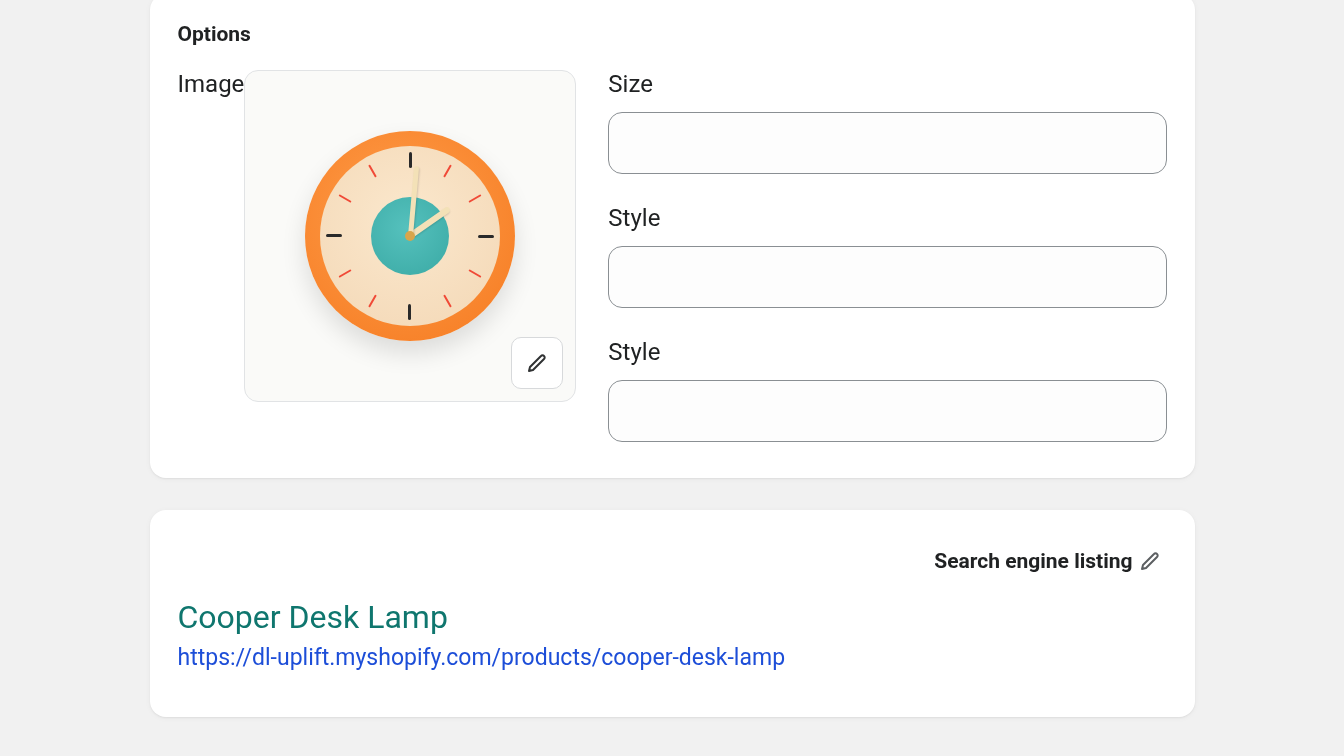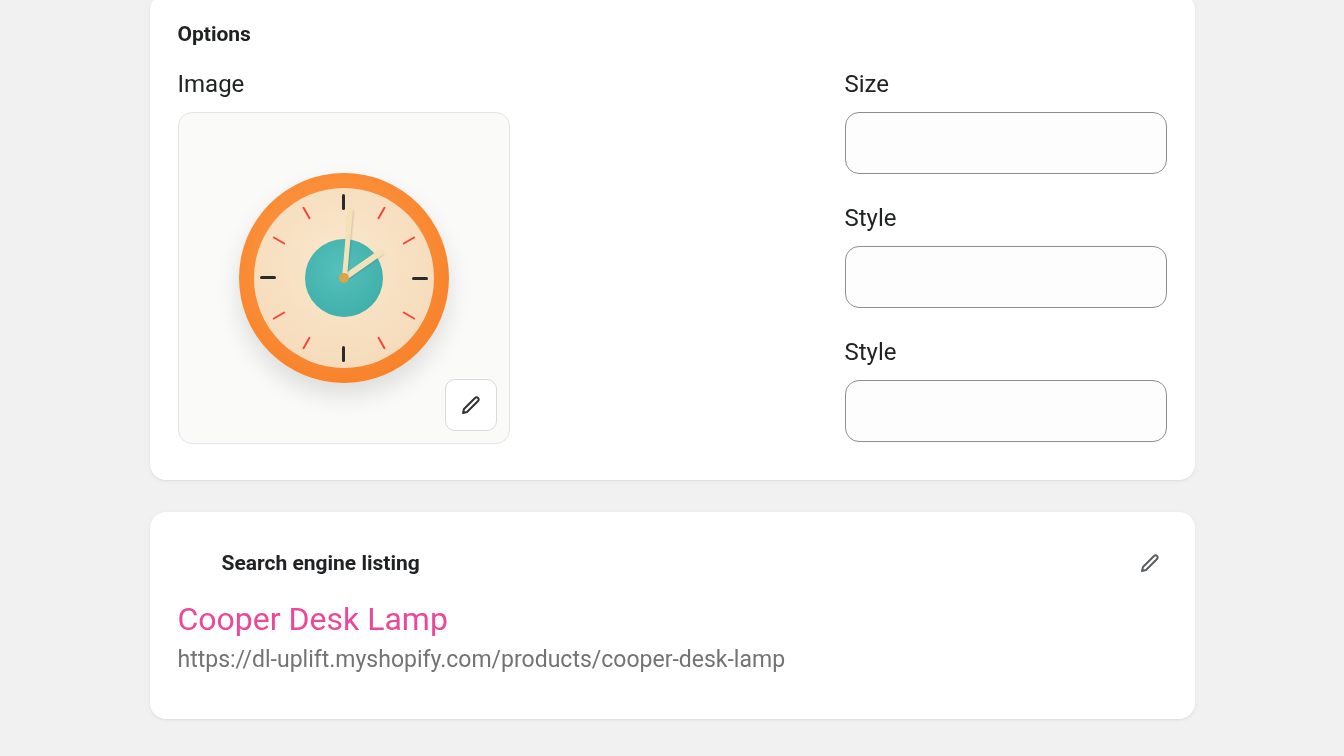--- a/index.html
+++ b/index.html
@@ -20,21 +20,21 @@
   padding: 28px 28px 36px 28px;
 }
 .card-options { margin-top: -6px; }
 .card-seo { margin-top: 32px; padding-top: 34px; }
 .section-title {
   font-size: 21px;
   font-weight: 700;
   margin-bottom: 24px;
 }
 .options-body { display: flex; gap: 32px; }
-.image-col { display: flex; flex-direction: column; }
+.image-col { display: flex; flex-direction: row; }
 .field-label {
   font-size: 24px;
   font-weight: 400;
   margin-bottom: 14px;
   color: #202223;
 }
 .image-tile {
   width: 332px;
   height: 332px;
   border: 1px solid #e1e3e5;
@@ -53,36 +53,36 @@
   height: 52px;
   border: 1px solid #d7d9db;
   border-radius: 10px;
   background: #ffffff;
   display: flex;
   align-items: center;
   justify-content: center;
   cursor: pointer;
 }
 .pencil-svg { width: 24px; height: 24px; stroke: #303233; stroke-width: 2; fill: none; stroke-linecap: round; stroke-linejoin: round; }
-.fields-col { flex: 1; display: flex; flex-direction: column; align-items: flex-end; }
+.fields-col { flex: 1; display: flex; flex-direction: column; }
 .field-group { margin-bottom: 30px; }
 .text-input {
   width: 100%;
   height: 62px;
   border: 1px solid #8a8f93;
   border-radius: 14px;
   background: #fdfdfd;
   font-size: 22px;
   padding: 0 16px;
   outline: none;
 }
-.seo-header { display: flex; align-items: center; justify-content: space-between; margin-bottom: 20px; margin-left: 44px; }
+.seo-header { display: flex; align-items: center; justify-content: flex-end; margin-bottom: 20px; }
 .seo-edit { width: 34px; height: 34px; display:flex; align-items:center; justify-content:center; cursor:pointer; color:#6d7175;}
-.seo-title { font-size: 32px; color: #ec4899; margin-bottom: 8px; }
-.seo-url { font-size: 23px; color: #737373; margin-bottom: 10px; }
+.seo-title { font-size: 32px; color: #0f766e; margin-bottom: 8px; }
+.seo-url { font-size: 23px; color: #1d4ed8; margin-bottom: 10px; }
 .seo-desc { font-size: 24px; color: #202223; line-height: 1.35; }
 
 .clock-outer {
   width: 210px; height: 210px; border-radius: 50%;
   background: radial-gradient(circle at 45% 40%, #ff9d4a, #f57a20);
   display:flex; align-items:center; justify-content:center;
   box-shadow: 0 12px 24px rgba(0,0,0,0.12);
 }
 .clock-face {
   width: 180px; height: 180px; border-radius:50%;

